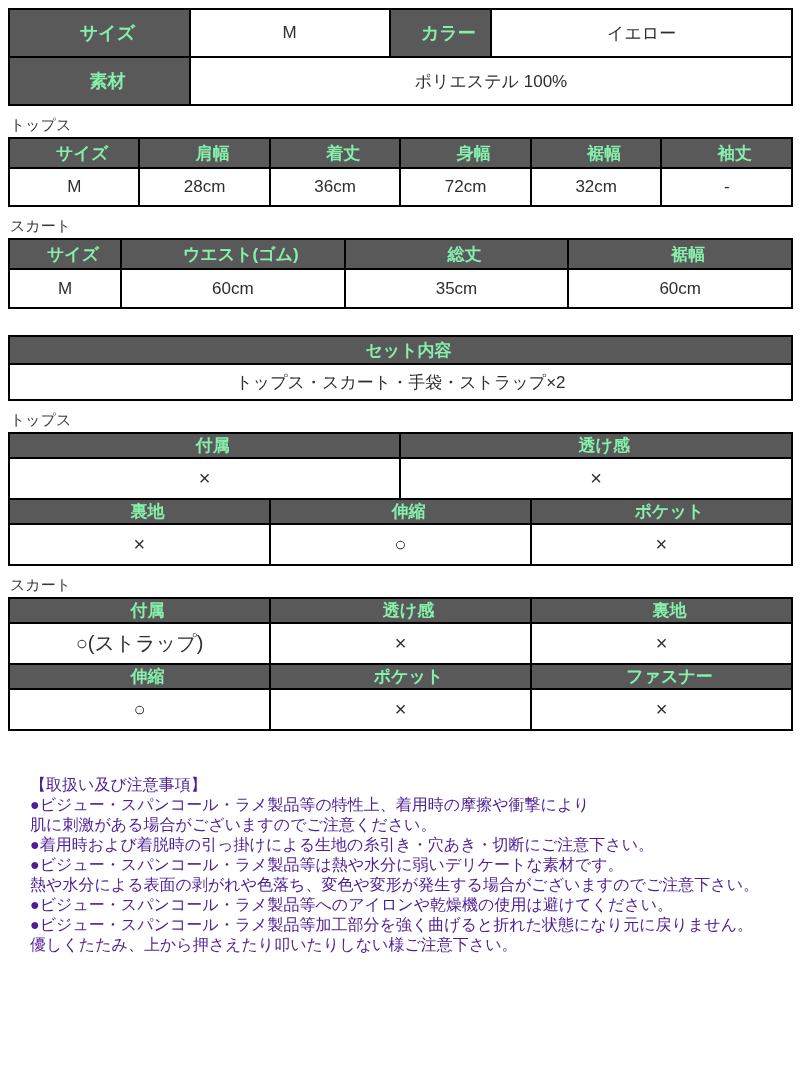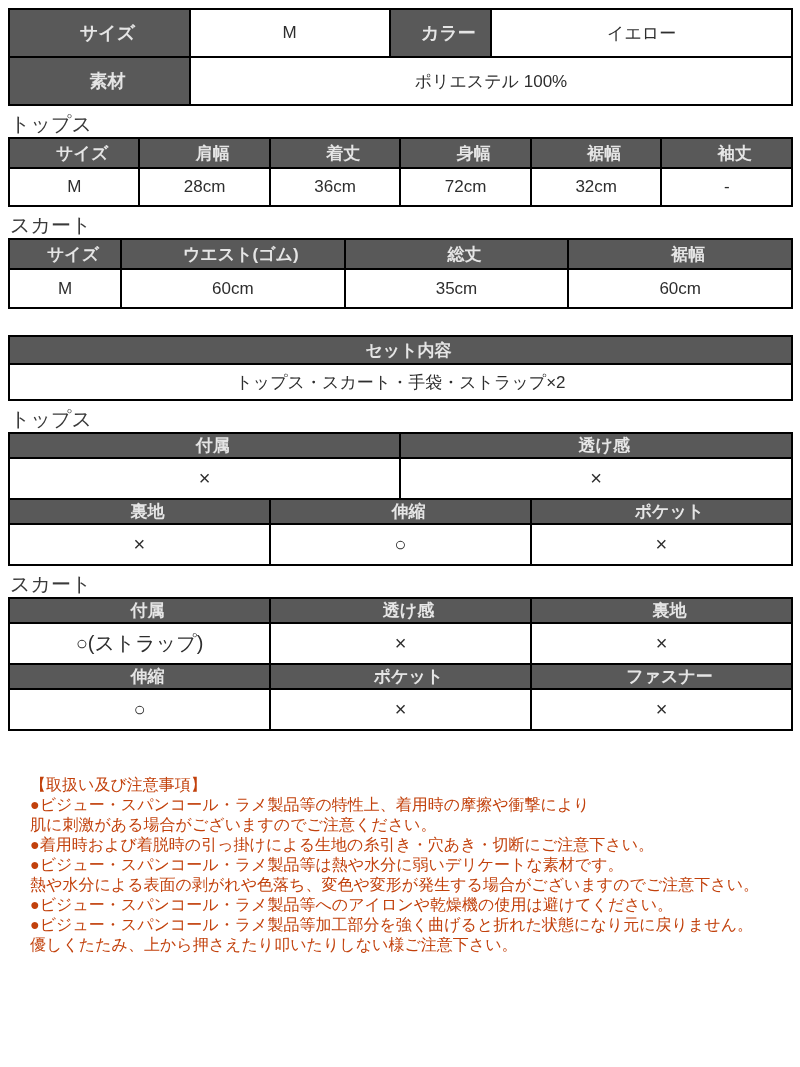--- a/index.html
+++ b/index.html
@@ -19,39 +19,39 @@
   th,td{
     border:2px solid #000000;
     text-align:center;
     vertical-align:middle;
     padding:0;
     overflow:hidden;
     white-space:nowrap;
   }
   th{
     background:#595959;
-    color:#e5e5e5;
+    color:#86efac;
     font-weight:bold;
     font-size:17px;
     padding-left:16px;
   }
   td{
     background:#ffffff;
     color:#2e2e2e;
     font-size:17px;
   }
 
   
   .t1 th{font-size:18px;}
   .t1 td{font-size:17px;}
   .t1 tr{height:48px;}
 
   
   .sec{
-    font-size:20px;
+    font-size:15px;
     color:#3a3a3a;
     line-height:19px;
     margin:9px 0 3px 2px;
   }
 
   
   .t2 .hdr{height:30px;}
   .t2 .val{height:38px;}
   .t3 .hdr{height:30px;}
   .t3 .val{height:39px;}
@@ -65,21 +65,21 @@
   .t5 .hdr,.t6 .hdr{height:14px;}
   .t5 .val,.t6 .val{height:41px;}
   .mark{font-size:20px;}
   .markmix{font-size:20px;}
 
   
   .notes{
     margin:44px 0 0 22px;
     font-size:16px;
     line-height:20px;
-    color:#c2410c;
+    color:#4c1d95;
   }
   .notes div{white-space:nowrap;}
 </style>
 </head>
 <body>
 
 <div class="wrap">
 
   <table class="t1">
     <colgroup>

